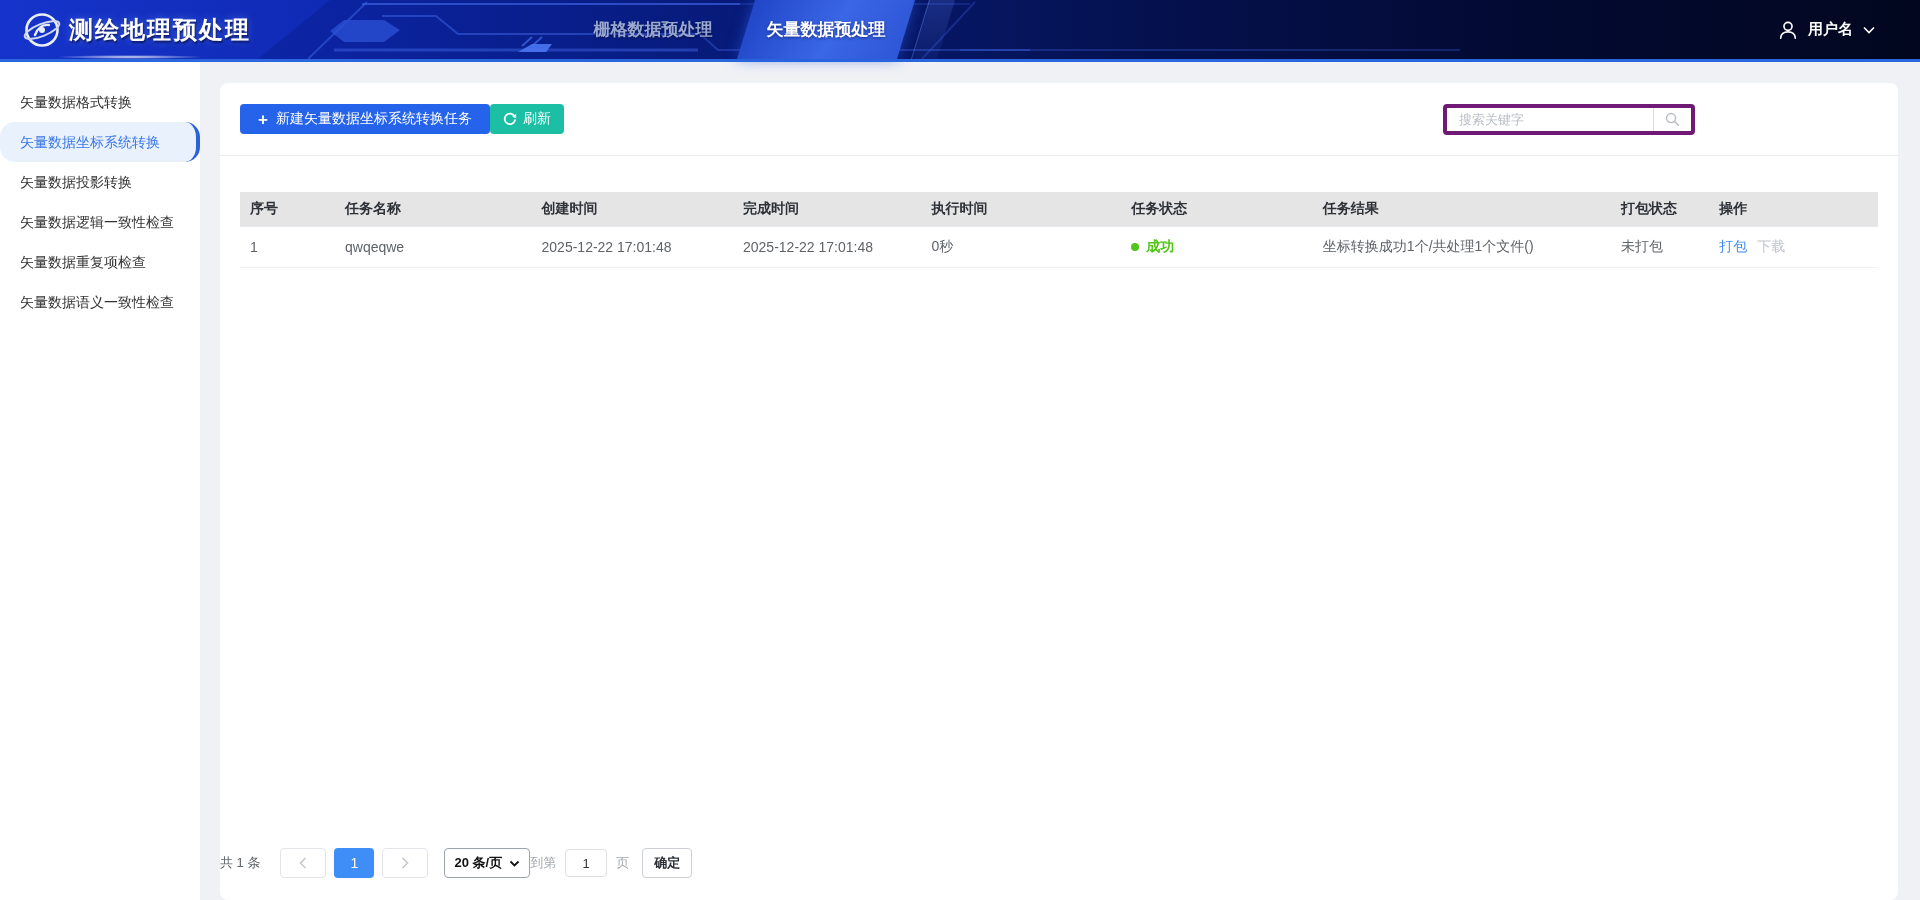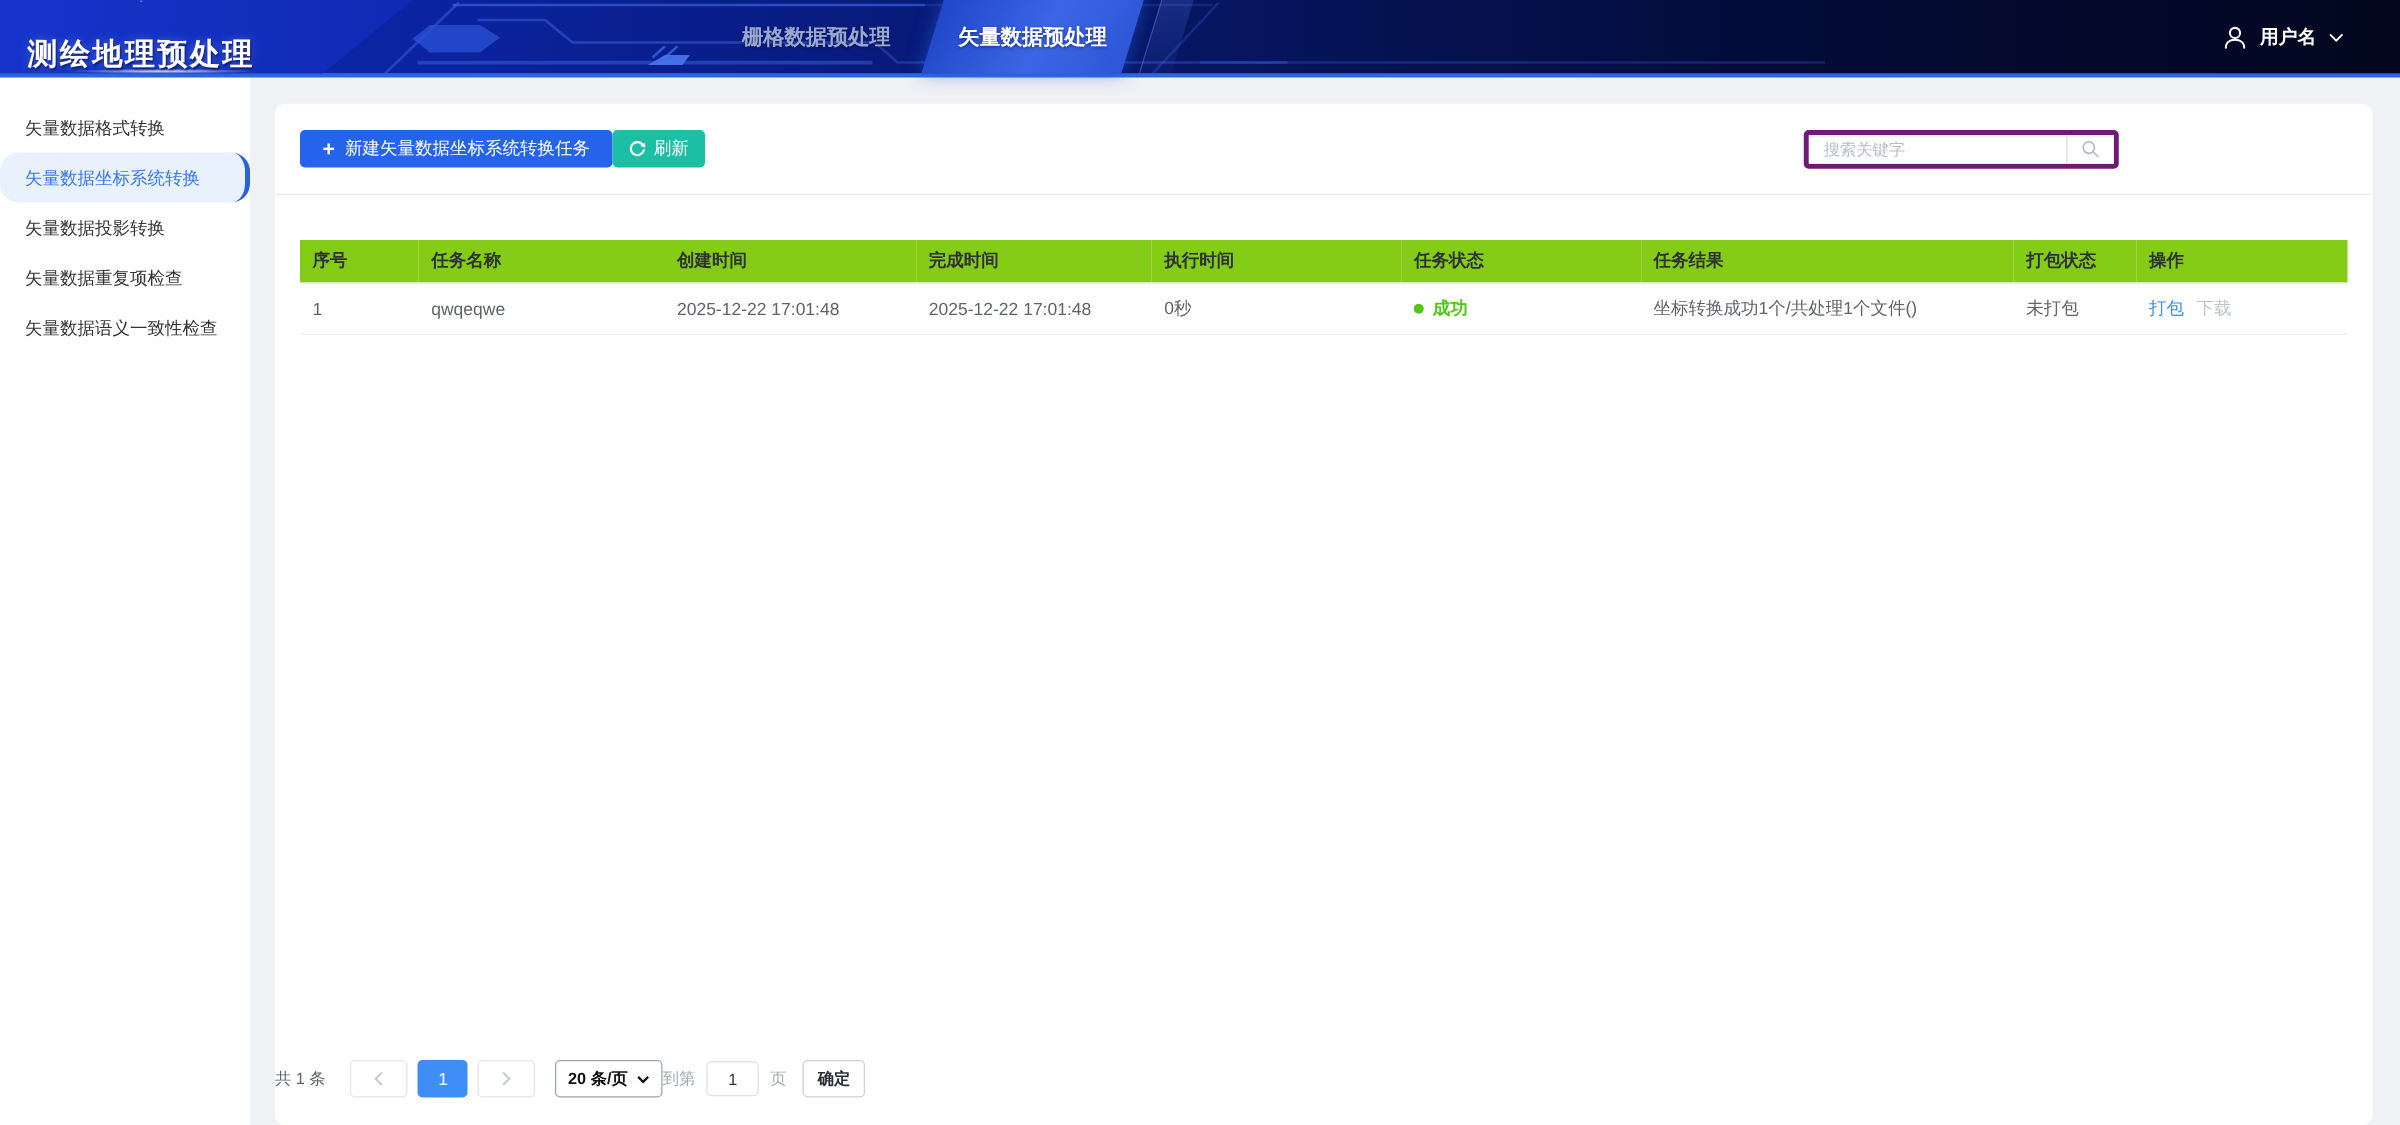--- a/index.html
+++ b/index.html
@@ -10,21 +10,21 @@
   .header { position:absolute; top:0; left:0; width:1920px; height:62px;
     background:linear-gradient(90deg,#0f2cb5 0%,#0b23a0 18%,#081d85 32%,#051252 58%,#030a33 78%,#02071f 100%);
     border-bottom:3px solid #2a67de; z-index:10; }
   .header-bright { position:absolute; top:0; left:0; width:330px; height:59px;
     background:linear-gradient(90deg,#1634cb,#0f2ab4);
     clip-path:polygon(0 0,330px 0,258px 100%,0 100%); }
   .circuit { position:absolute; top:0; left:270px; width:1250px; height:59px; pointer-events:none; }
   .glow-streak { position:absolute; left:55px; bottom:0; width:150px; height:4px;
     background:radial-gradient(ellipse at center, rgba(255,255,255,.85), rgba(255,255,255,0) 70%); }
 
-  .logo-area { position:absolute; left:22px; top:0; height:59px; display:flex; align-items:center; gap:25px;flex-direction:column; }
+  .logo-area { position:absolute; left:22px; top:0; height:59px; display:flex; align-items:center; gap:7px; }
   .logo-title { color:#fff; font-size:24px; font-weight:bold; letter-spacing:2px;
     text-shadow:1px 2px 2px rgba(0,0,40,.6), 0 0 8px rgba(130,170,255,.45); }
 
   .tabs { position:absolute; left:560px; top:0; height:59px; display:flex; }
   .tab { height:59px; display:flex; align-items:center; justify-content:center;
     font-size:17px; font-weight:bold; cursor:pointer; }
   .tab.inactive { width:186px; color:#9aa8cf; text-shadow:0 1px 2px rgba(0,0,30,.5); }
   .tab.active { position:relative; width:160px; color:#fff; }
   .tab.active .skew-bg { position:absolute; top:0; left:0; right:0; bottom:0;
     transform:skewX(-17deg); background:linear-gradient(105deg,#2146c8,#3a67e6 55%,#2e56d6);
@@ -62,21 +62,21 @@
   .search-box { margin-left:auto; margin-right:183px; display:flex; height:31px; width:252px;
     border:4px solid #701a75; border-radius:4px; overflow:hidden; background:#fff; }
   .search-input { flex:1; border:none; outline:none; padding:0 12px; font-size:13px;
     color:#333; font-family:inherit; }
   .search-input::placeholder { color:#b9bdc4; }
   .search-btn { width:38px; border:none; border-left:1px solid #d9dce1; background:#fff;
     display:flex; align-items:center; justify-content:center; cursor:pointer; }
 
   .table-wrap { padding:0 20px; margin-top:36px; }
   table { width:100%; border-collapse:collapse; table-layout:fixed; }
-  th { height:34px; background:#84cc16; text-align:left; padding:0 10px; font-size:14px;
+  th { height:34px; background:#e5e5e5; text-align:left; padding:0 10px; font-size:14px;
     color:#2e3238; font-weight:bold; border-bottom:1px solid #e6e9ee; white-space:nowrap; }
   td { height:41px; padding:0 10px; font-size:14px; color:#5f6368;
     border-bottom:1px solid #eef1f5; white-space:nowrap; overflow:hidden; }
   .status-cell { display:flex; align-items:center; gap:7px; }
   .status-dot { width:8px; height:8px; border-radius:50%; background:#52c41a; }
   .status-text { color:#52c41a; font-weight:bold; }
   .link-pack { color:#3f8cf0; cursor:pointer; margin-right:10px; }
   .link-download { color:#c0c4cc; cursor:not-allowed; }
 
   
@@ -153,20 +153,21 @@
     <svg width="14" height="10" viewBox="0 0 14 10">
       <polyline points="2,2.5 7,7.5 12,2.5" fill="none" stroke="#fff" stroke-width="1.6"></polyline>
     </svg>
   </div>
 </div>
 
 <div class="sidebar">
   <div class="side-item">矢量数据格式转换</div>
   <div class="side-item active">矢量数据坐标系统转换</div>
   <div class="side-item">矢量数据投影转换</div>
+  <div class="side-item">矢量数据逻辑一致性检查</div>
   <div class="side-item">矢量数据重复项检查</div>
   <div class="side-item">矢量数据语义一致性检查</div>
 </div>
 
 <div class="main">
   <div class="panel">
 
     <div class="toolbar">
       <button class="btn-primary">
         <span class="btn-plus">+</span>

